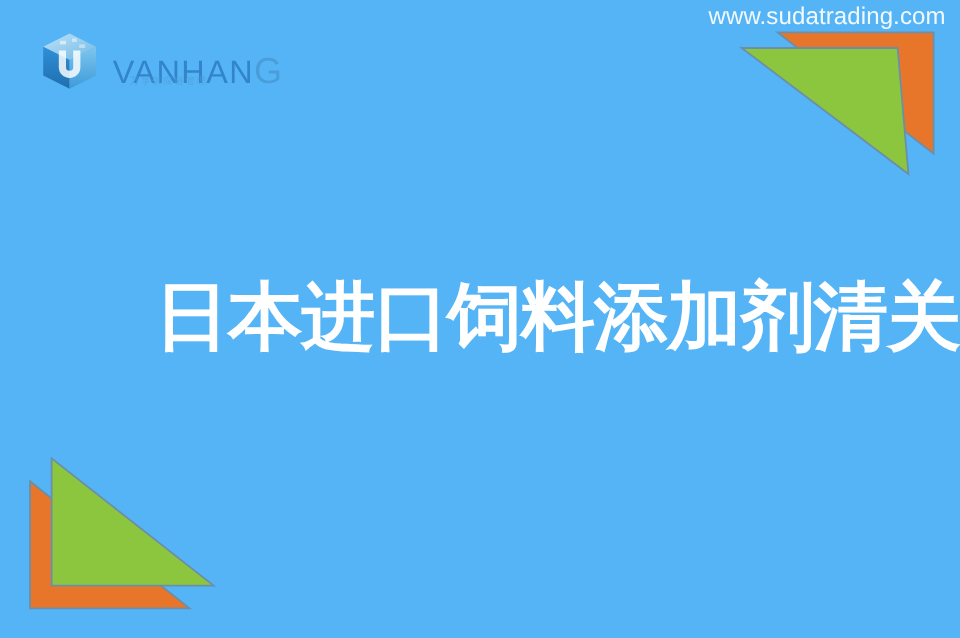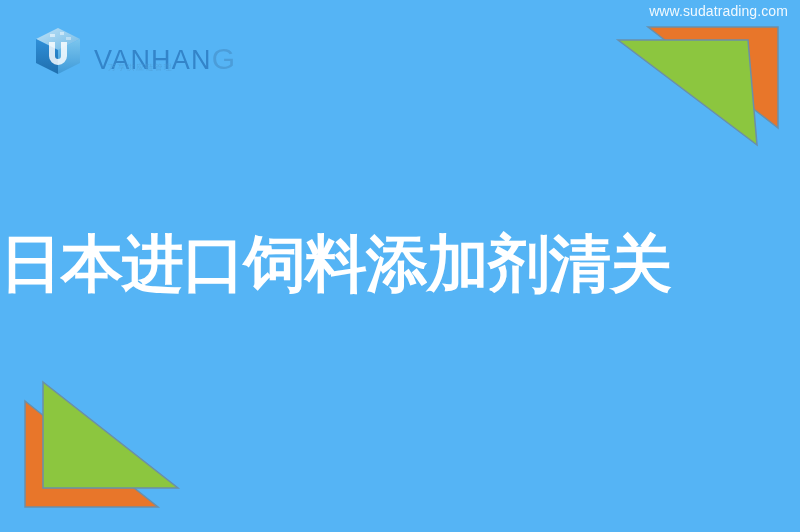--- a/index.html
+++ b/index.html
@@ -25,21 +25,21 @@
     width: 800px;
     height: 532px;
     pointer-events: none;
   }
 
   
   .site-url {
     position: absolute;
     top: 3px;
     right: 12px;
-    font-size: 14px;
+    font-size: 20px;
     letter-spacing: 0.1px;
     color: #ffffff;
     opacity: 0.92;
     white-space: nowrap;
     font-family: "Liberation Sans", "DejaVu Sans", sans-serif;
   }
 
   
   .logo {
     position: absolute;
@@ -88,21 +88,21 @@
     white-space: nowrap;
     font-family: "DejaVu Sans", sans-serif;
   }
 
   
   .main-title {
     position: absolute;
     left: 0;
     top: 228px;
     width: 800px;
-    text-align: left;
+    text-align: right;
     color: #ffffff;
     font-size: 62px;
     line-height: 72px;
     font-weight: bold;
     letter-spacing: -1px;
     white-space: nowrap;
     font-family: "DejaVu Sans", "Liberation Sans", sans-serif;
   }
 </style>
 </head>

